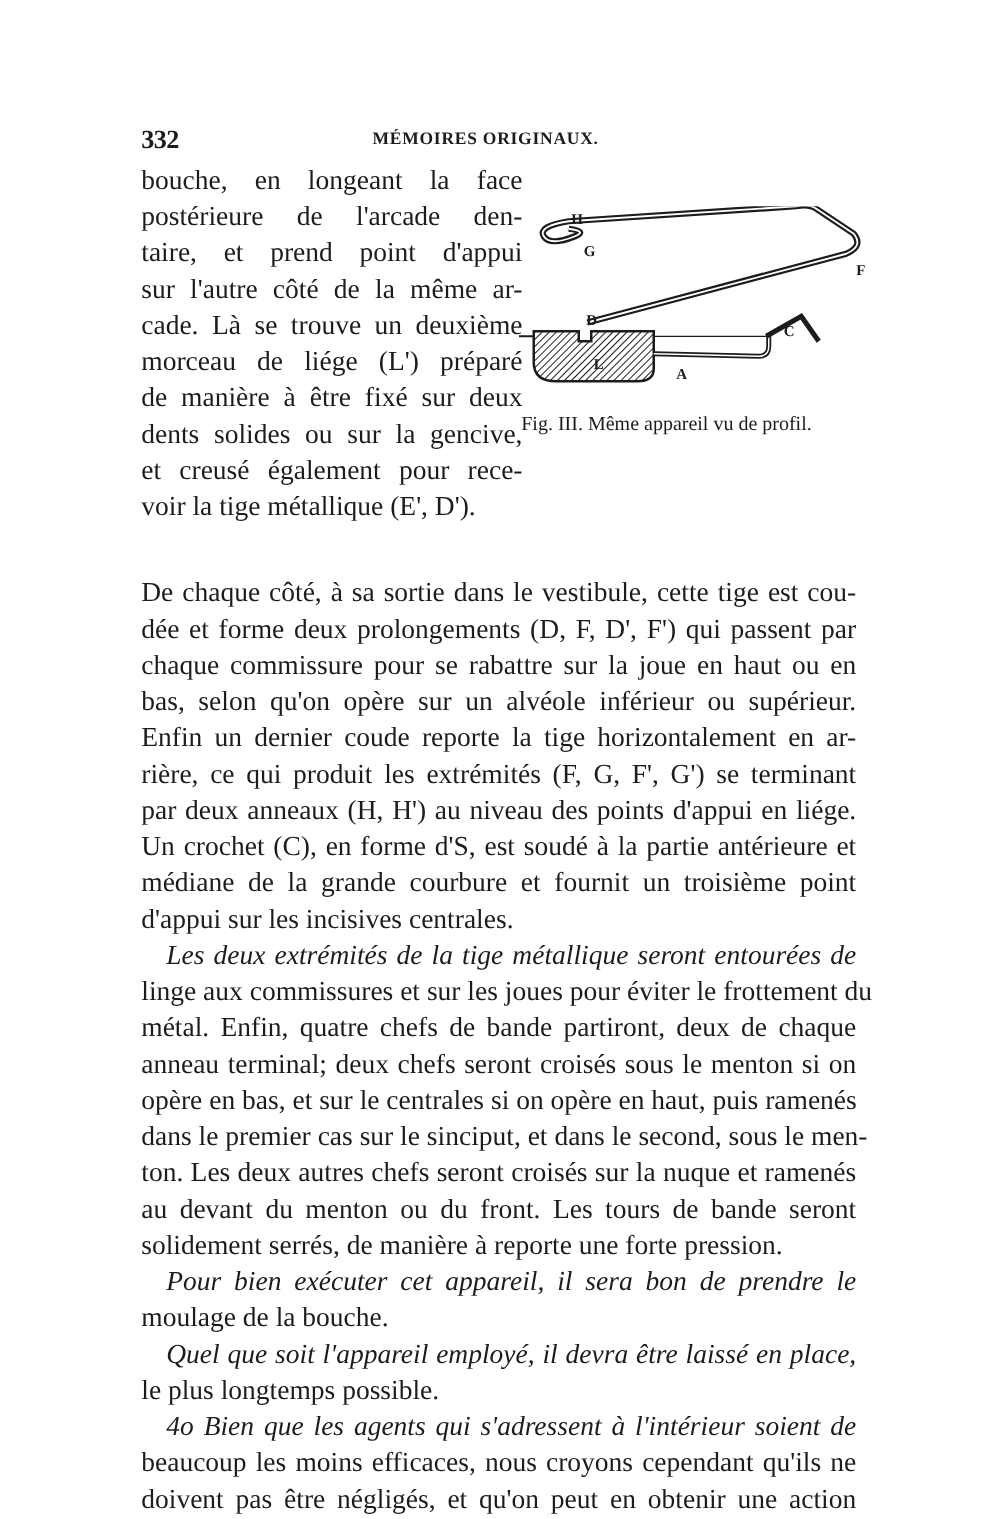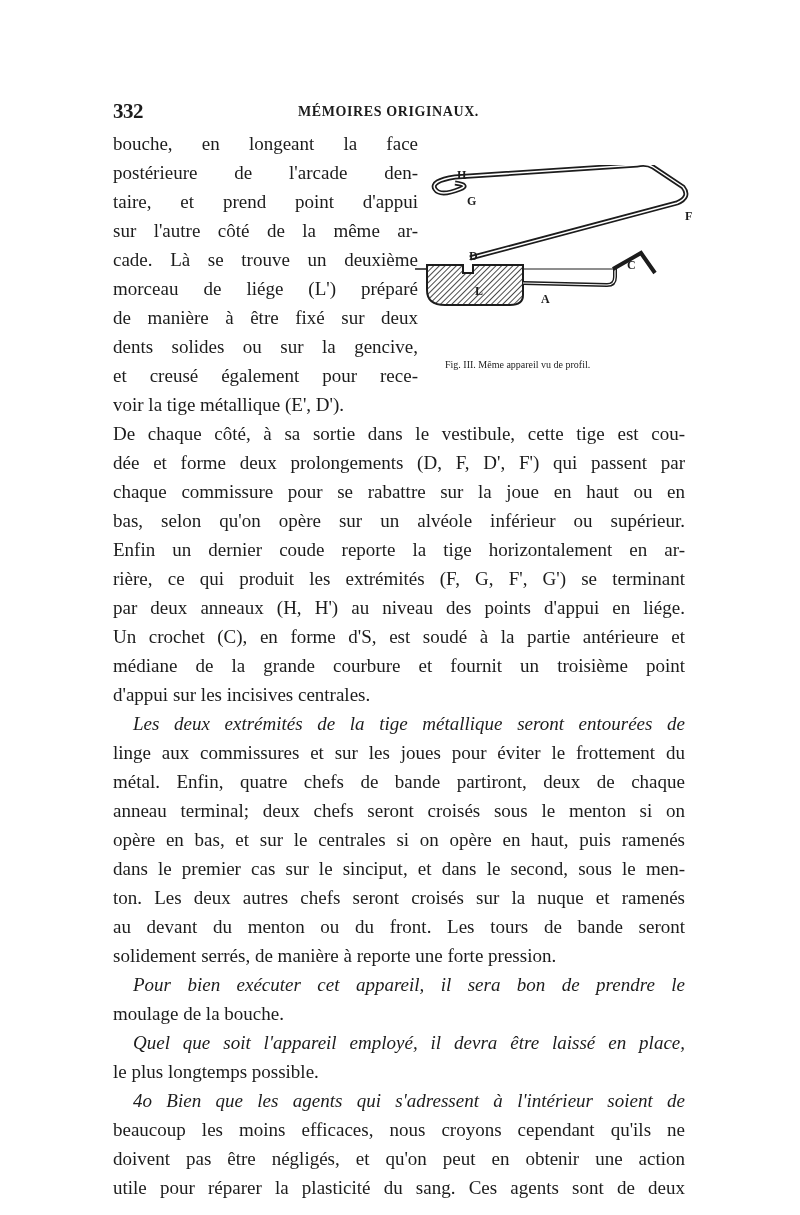--- a/index.html
+++ b/index.html
@@ -17,33 +17,33 @@
   .page-number {
     position: absolute; left: 0; top: 0;
     font-size: 21px; font-weight: bold; letter-spacing: -0.5px;
   }
   .running-head {
     position: absolute; left: 185px; top: 5px;
     font-size: 14px; font-weight: bold; letter-spacing: 0.6px;
   }
   .line {
     position: absolute; left: 113px;
-    font-size: 19px; line-height: 28px; white-space: nowrap;
+    font-size: 22px; line-height: 28px; white-space: nowrap;
   }
   .narrow { width: 305px; text-align: justify; text-align-last: justify; }
-  .full { width: 572px; text-align: justify; text-align-last: justify; }
+  .full { width: 572px; text-align: justify; text-align-last: justify; margin-top: 40px; }
   .last { text-align-last: left; }
   .indent { left: 133px; width: 552px; font-style: italic; }
   .figure {
     position: absolute; left: 415px; top: 165px; width: 290px; height: 170px;
   }
   .figure svg { display: block; }
   .caption {
-    position: absolute; left: 417px; top: 359px;
-    font-size: 10px; white-space: nowrap; margin-left: 28px;
+    position: absolute; left: 417px; top: 331px;
+    font-size: 16px; white-space: nowrap;
   }
   .fig-label {
     font-family: "Liberation Serif", serif; font-weight: bold; font-size: 12px; fill: #1c1c1c;
   }
 </style>
 </head>
 <body>
 
 <div class="header">
   <span class="page-number">332</span>

